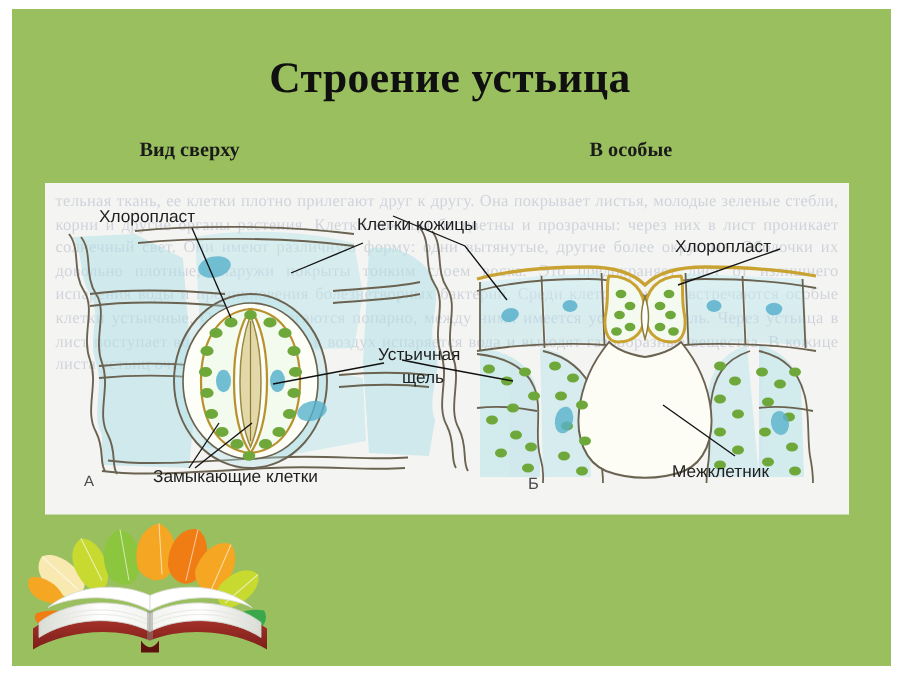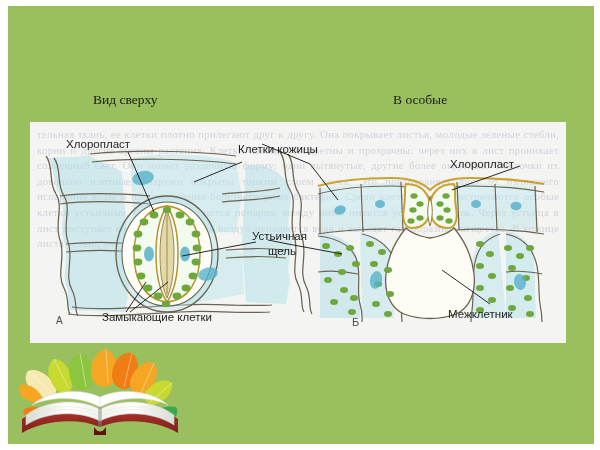--- a/index.html
+++ b/index.html
@@ -41,21 +41,21 @@
     font-family: "Liberation Serif", serif;
     font-weight: bold;
     font-size: 29px;
     color: #101010;
     letter-spacing: 0.3px;
     white-space: nowrap;
   }
   .subtitle {
     position: absolute;
     font-family: "Liberation Serif", serif;
-    font-weight: normal;
+    font-weight: bold;
     font-size: 13.5px;
     color: #1a1a1a;
     white-space: nowrap;
   }
   #subtitle-left  { left: 93px;  top: 92px; }
   #subtitle-right { left: 393px; top: 92px; }
 
   
   #figure-panel {
     position: absolute;
@@ -97,20 +97,21 @@
     height: 98px;
   }
 </style>
 </head>
 <body>
 
 <div id="slide">
 
   <div id="slide-bg"></div>
 
+  <div id="title">Строение устьица</div>
 
   <div class="subtitle" id="subtitle-left">Вид сверху</div>
 
   <div class="subtitle" id="subtitle-right">В особые</div>
 
   <div id="figure-panel">
 
     <div id="ghost-text">тельная ткань, ее клетки плотно прилегают друг к другу. Она покрывает листья, молодые зеленые стебли, корни и другие органы растения. Клетки кожицы бесцветны и прозрачны: через них в лист проникает солнечный свет. Они имеют различную форму: одни вытянутые, другие более округлые. Оболочки их довольно плотные, снаружи покрыты тонким слоем воска. Это предохраняет лист от излишнего испарения воды и проникновения болезнетворных бактерий. Среди клеток кожицы встречаются особые клетки  устьичные. Они располагаются попарно, между ними имеется устьичная щель. Через устьица в лист поступает воздух, а из листа в воздух испаряется вода и выходят газообразные вещества. В кожице листа устьиц очень много.</div>
 
     <svg id="fig-svg" width="536" height="221" viewBox="0 0 536 221">

